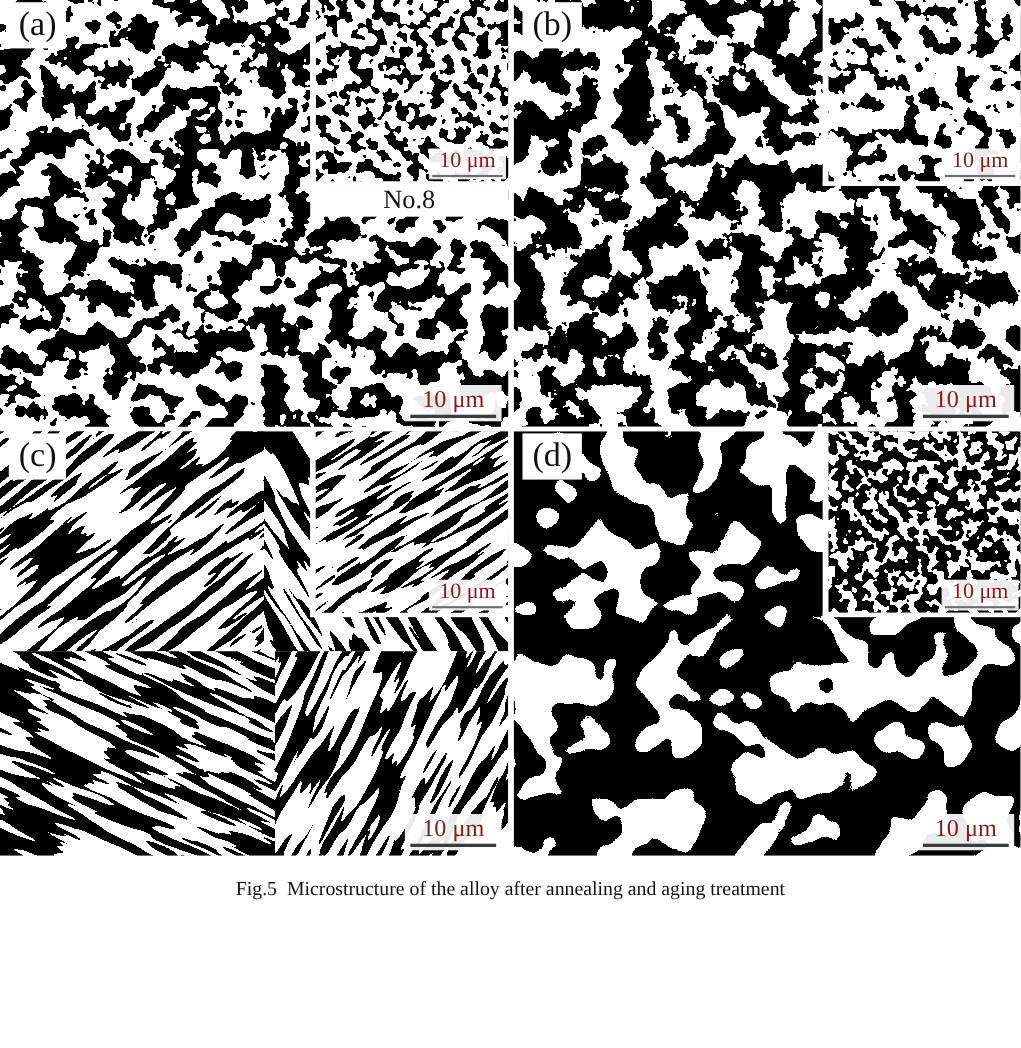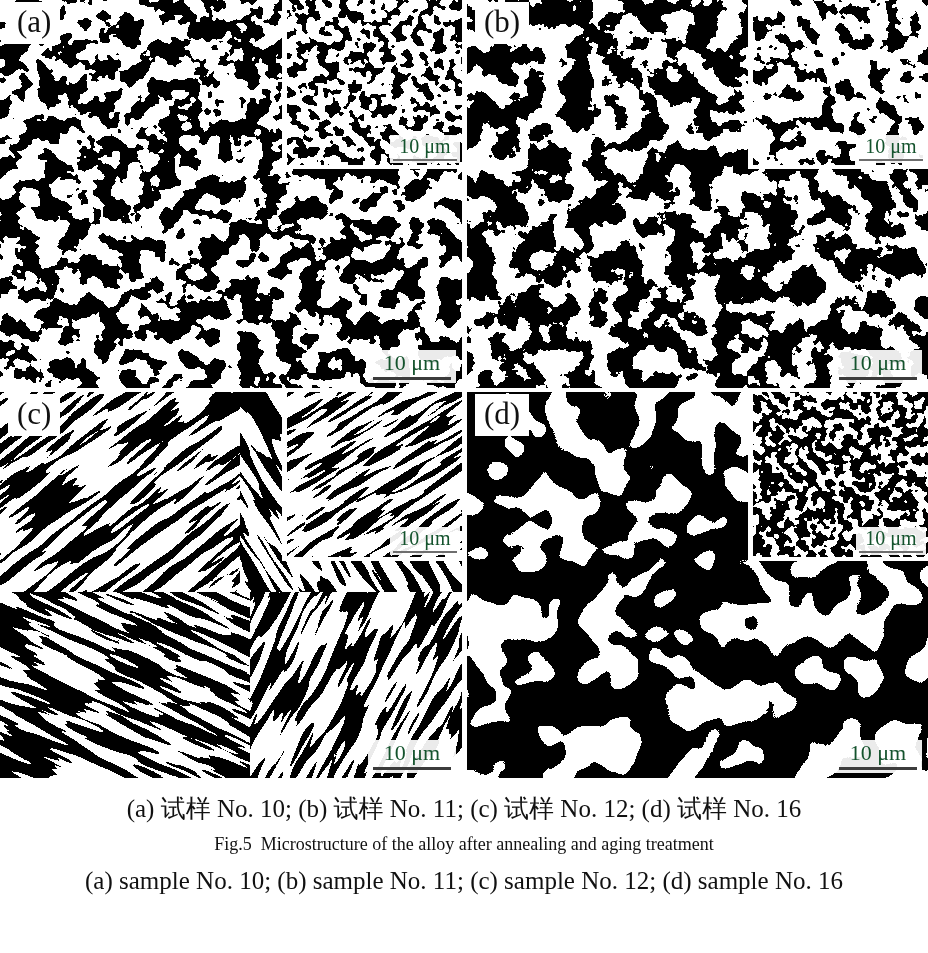--- a/index.html
+++ b/index.html
@@ -12,21 +12,21 @@
   .panel-d{left:467px;top:392px;width:461px;height:386px;}
   .micro{position:absolute;left:0;top:0;width:100%;height:100%;display:block;}
   .panel-label{position:absolute;left:8px;top:2px;background:#fff;padding:1px 9px 3px 9px;
         font-size:31px;line-height:38px;z-index:6;}
   .inset{position:absolute;top:0;right:0;width:175px;height:165px;overflow:hidden;
         border-left:5px solid #fff;border-bottom:4px solid #fff;background:#fff;z-index:5;}
   .inset-label{position:absolute;top:169px;right:0;width:180px;height:28px;background:#fff;
         text-align:center;font-size:24px;line-height:26px;z-index:5;}
   .scalebar{position:absolute;z-index:7;background:rgba(255,255,255,0.92);
         padding:1px 5px 3px 5px;text-align:center;}
-  .sb-text{display:block;font-size:22px;line-height:24px;color:#14532d;}
+  .sb-text{display:block;font-size:22px;line-height:24px;color:#7f1d1d;}
   .sb-line{height:3px;background:#3c3c3c;margin-top:2px;}
   .main-sb{right:6px;bottom:5px;}
   .main-sb .sb-line{width:78px;}
   .inset-sb{right:2px;bottom:2px;padding:0 3px 2px 3px;}
   .inset-sb .sb-text{font-size:20px;line-height:22px;}
   .inset-sb .sb-line{width:64px;height:2px;background:#6e6e6e;}
   
   .tile{position:absolute;overflow:hidden;}
   .c-t1{left:0;top:0;width:240px;height:200px;}
   .c-t2{left:240px;top:0;width:222px;height:200px;}
@@ -86,20 +86,21 @@
               <feFuncB type="discrete" tableValues="0 1"></feFuncB>
             </feComponentTransfer>
         </filter>
         <rect width="100%" height="100%" filter="url(#fia)"></rect>
       </svg>
       <div class="scalebar inset-sb">
         <span class="sb-text">10 μm</span>
         <div class="sb-line"></div>
       </div>
     </div>
+    <div class="inset-label">No.8</div>
     <div class="scalebar main-sb">
       <span class="sb-text">10 μm</span>
       <div class="sb-line"></div>
     </div>
   </div>
 
   <div class="panel panel-b">
     <svg class="micro">
       <filter id="fb" x="-5%" y="-5%" width="110%" height="110%">
         <feTurbulence type="fractalNoise" baseFrequency="0.04" numOctaves="4" seed="37"></feTurbulence>
@@ -296,18 +297,16 @@
         <div class="sb-line"></div>
       </div>
     </div>
     <div class="scalebar main-sb">
       <span class="sb-text">10 μm</span>
       <div class="sb-line"></div>
     </div>
   </div>
 
   <div class="caption">
-    <div class="cap-line cap-zh-sub">(a) 试样 No. 10; (b) 试样 No. 11; (c) 试样 No. 12; (d) 试样 No. 16</div>
     <div class="cap-line cap-en-title">Fig.5  Microstructure of the alloy after annealing and aging treatment</div>
-    <div class="cap-line cap-en-sub">(a) sample No. 10; (b) sample No. 11; (c) sample No. 12; (d) sample No. 16</div>
   </div>
 
 </div>
 
 </body></html>

